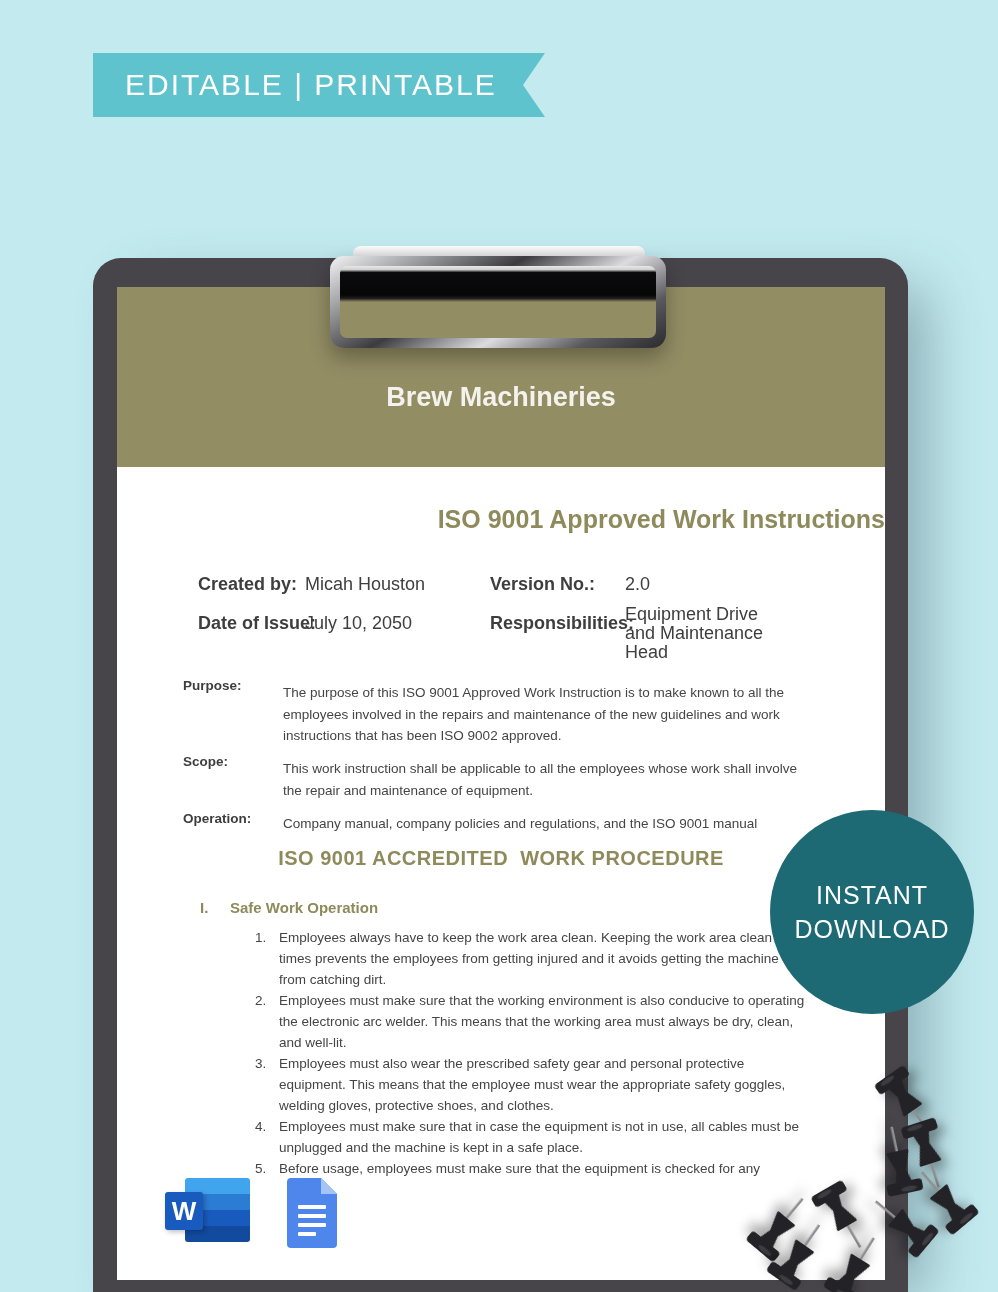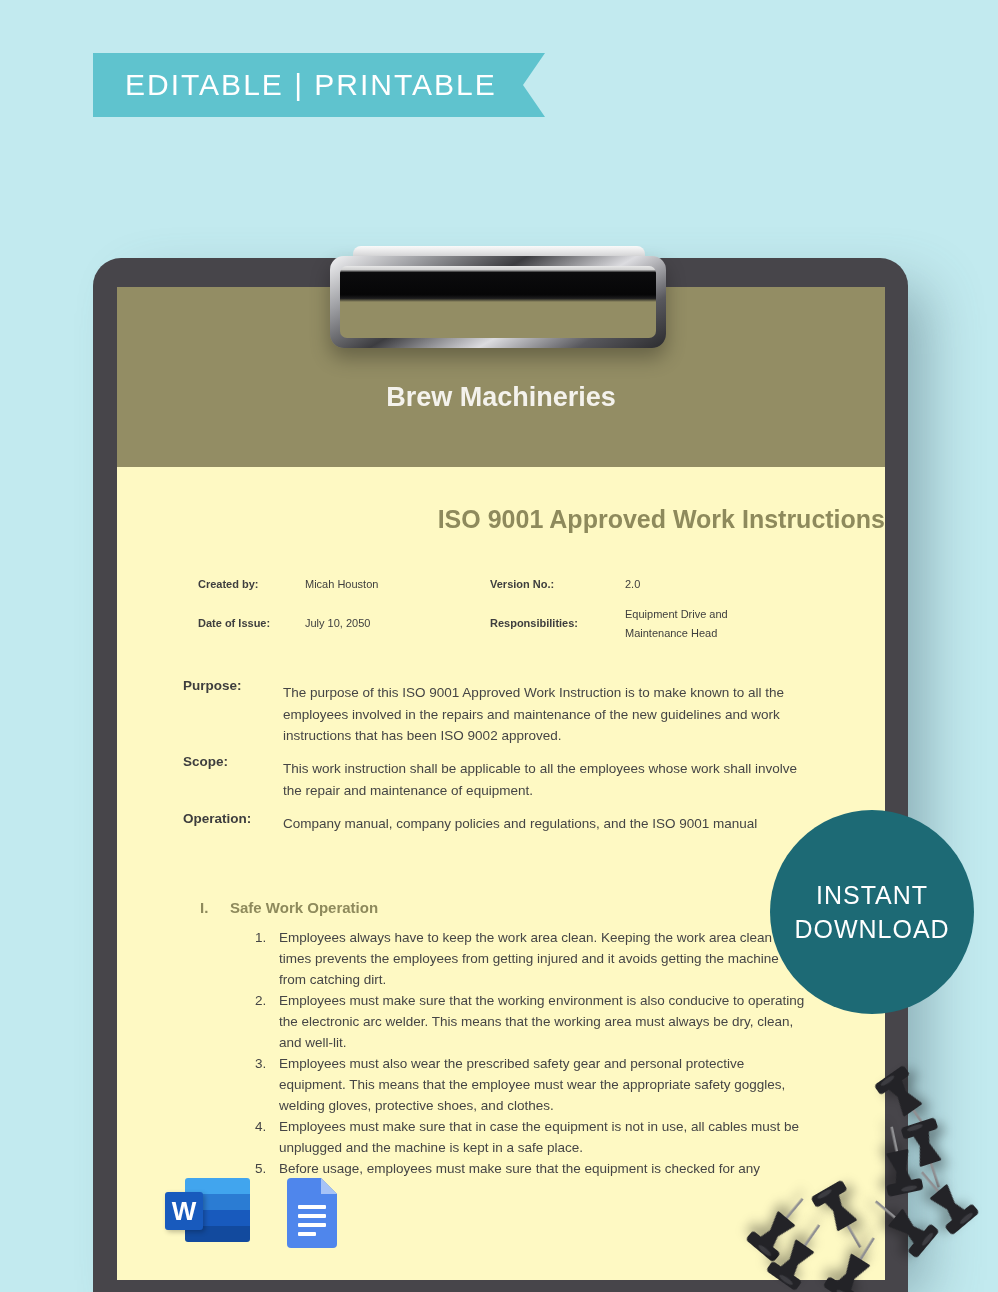--- a/index.html
+++ b/index.html
@@ -20,21 +20,21 @@
   }
 
   
   .clipboard {
     position:absolute; left:93px; top:258px; width:815px; height:1034px;
     background:#47454a; border-radius:28px 28px 0 0; z-index:2;
     box-shadow:30px 18px 55px -12px rgba(70,100,110,.45);
   }
   .paper {
     position:absolute; left:24px; top:29px; width:768px; height:993px;
-    background:#fef9c3; z-index:3;
+    background:#ffffff; z-index:3;
   }
   .paper-header {
     position:absolute; left:0; top:0; width:768px; height:180px;
     background:#938d64; color:#f3f1e9; text-align:center;
   }
   .company-name { margin-top:95px; font-size:27px; font-weight:700; color:#f4f2ec; }
   .company-address { margin-top:7px; font-size:12px; font-weight:700; color:#ebe7da; }
   .company-contact { margin-top:4px; font-size:12px; font-weight:700; color:#ebe7da; }
   .company-contact .email { text-decoration:underline; }
   .company-contact .sep { margin:0 6px; }
@@ -54,21 +54,21 @@
   .clip-frame-inner {
     width:100%; height:100%; border-radius:7px;
     background:linear-gradient(180deg,#e8e8e8 0%,#d0d0d0 5%,#0b0b0d 9%,#060607 40%,#1c1c1e 45%,#938d64 50%,#938d64 100%);
   }
 
   
   .doc-title {
     position:absolute; left:0; top:218px; width:768px; text-align:right;
     font-size:25px; font-weight:700; color:#8e8a5c;
   }
-  .meta span { position:absolute; font-size:11px; color:#3e3e3e; line-height:19px; }
+  .meta span { position:absolute; font-size:18px; color:#3e3e3e; line-height:19px; }
   .meta .lbl { font-weight:700; }
   .m-cbl { left:81px;  top:288px; }
   .m-cbv { left:188px; top:288px; }
   .m-vnl { left:373px; top:288px; }
   .m-vnv { left:508px; top:288px; }
   .m-dil { left:81px;  top:327px; }
   .m-div { left:188px; top:327px; }
   .m-rsl { left:373px; top:327px; }
   .m-rsv { left:508px; top:318px; width:168px; }
 
@@ -173,20 +173,21 @@
     </div>
     <div class="section sec-scope">
       <span class="s-lbl">Scope:</span>
       <span class="s-txt">This work instruction shall be applicable to all the employees whose work shall involve the repair and maintenance of equipment.</span>
     </div>
     <div class="section sec-materials">
       <span class="s-lbl">Operation:</span>
       <span class="s-txt">Company manual, company policies and regulations, and the ISO 9001 manual</span>
     </div>
 
+    <div class="procedure-heading">ISO 9001 ACCREDITED  WORK PROCEDURE</div>
     <span class="sub-heading sub-num">I.</span>
     <span class="sub-heading sub-name">Safe Work Operation</span>
 
     <div class="proc-list">
       <div class="proc-item">
         <span class="num">1.</span>
         <span class="txt">Employees always have to keep the work area clean. Keeping the work area clean at all times prevents the employees from getting injured and it avoids getting the machine from catching dirt.</span>
       </div>
       <div class="proc-item">
         <span class="num">2.</span>

